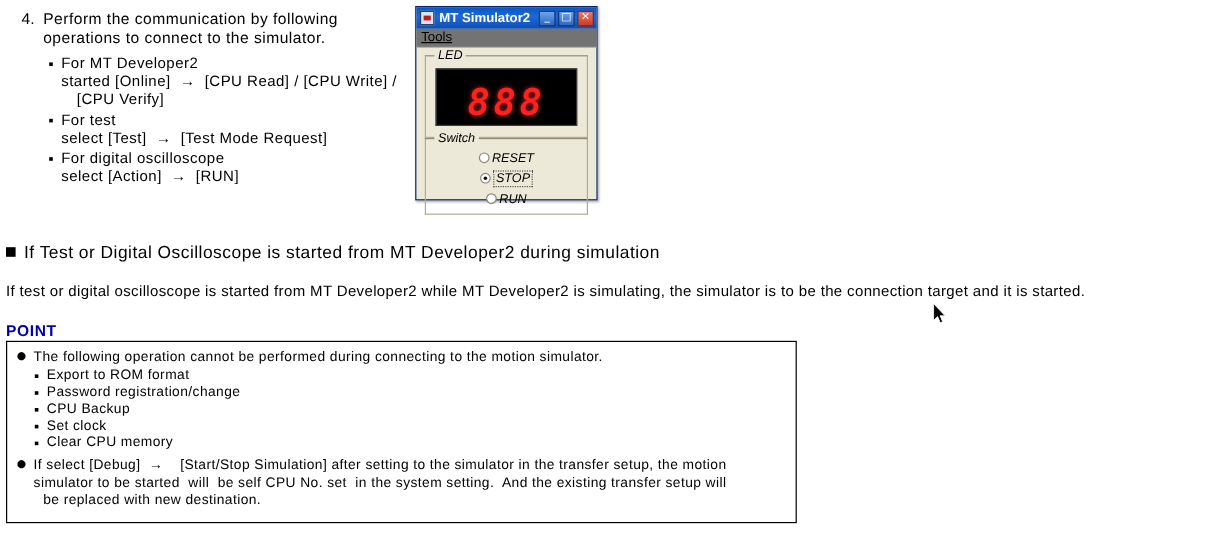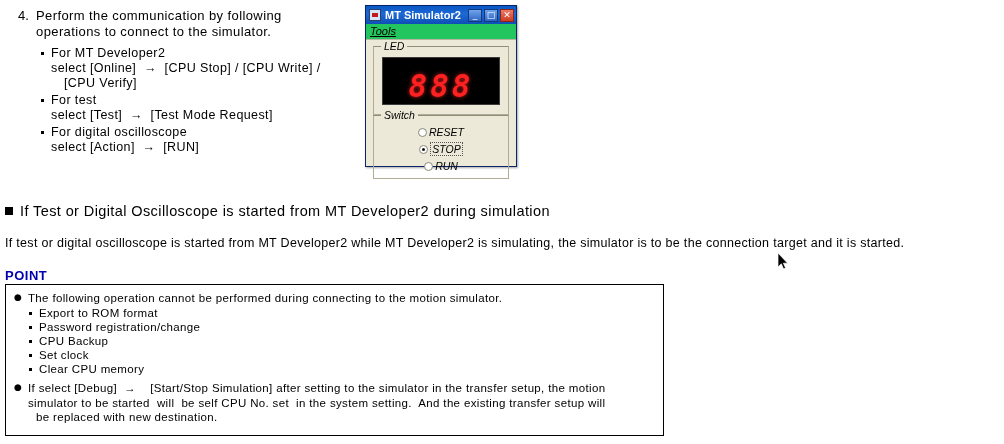--- a/index.html
+++ b/index.html
@@ -79,21 +79,21 @@
     padding-left: 24px;
     font-size: 12.5px;
     letter-spacing: 0.4px;
     line-height: 15px;
     white-space: pre;
   }
 
   
   .sim-window {
     position: absolute;
-    left: 365px;
+    left: 346px;
     top: 5px;
     width: 152px;
     height: 162px;
     background: #ece9d8;
     border: 1px solid #0a246a;
     box-shadow: 1px 1px 2px rgba(0,0,0,0.35);
     box-sizing: border-box;
   }
   .sim-titlebar {
     height: 18px;
@@ -148,22 +148,21 @@
   .sim-btn.close {
     background: linear-gradient(to bottom, #e87a6a, #cf3b23);
     border-color: #8c2413;
   }
   .sim-menubar {
     height: 15px;
     border-bottom: 1px solid #b9b5a0;
     padding-left: 4px;
     font-size: 11px;
     line-height: 15px;
-    background: #22c55e;
-    font-style: italic;
+    background: #737373;
   }
   .sim-menu-item {
     text-decoration: underline;
   }
   .sim-body {
     padding: 6px 7px;
   }
   .group {
     border: 1px solid #b0ac95;
     border-top-color: #918d78;
@@ -350,21 +349,21 @@
 <div class="page">
 
   <div class="step-block">
     <div class="step-num">4.</div>
     <div class="step-line step-text">Perform the communication by following</div>
     <div class="step-line step-text">operations to connect to the simulator.</div>
 
     <div class="bullets">
       <div class="bullet-item">
         <div class="bullet-head">For MT Developer2</div>
-        <div class="bullet-sub">select [Online]  →  [CPU Stop] / [CPU Write] /</div>
+        <div class="bullet-sub">started [Online]  →  [CPU Read] / [CPU Write] /</div>
         <div class="bullet-sub2">[CPU Verify]</div>
       </div>
       <div class="bullet-item">
         <div class="bullet-head">For test</div>
         <div class="bullet-sub">select [Test]  →  [Test Mode Request]</div>
       </div>
       <div class="bullet-item">
         <div class="bullet-head">For digital oscilloscope</div>
         <div class="bullet-sub">select [Action]  →  [RUN]</div>
       </div>

